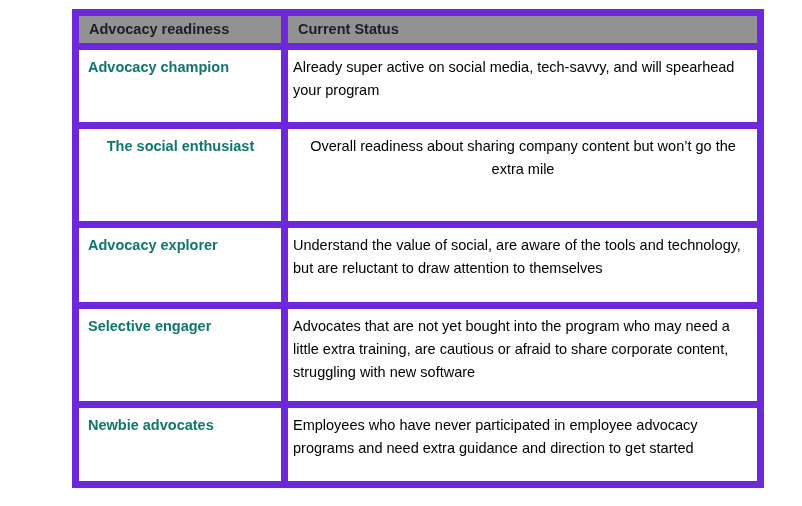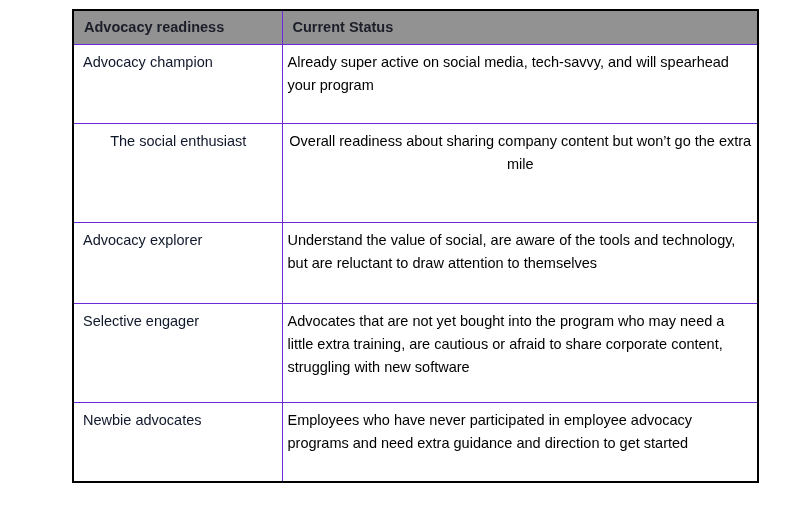--- a/index.html
+++ b/index.html
@@ -22,41 +22,41 @@
     width: 685px;
     border-collapse: collapse;
     table-layout: fixed;
     border: 2px solid #000000;
   }
   col.col-term { width: 209px; }
   col.col-status { width: 476px; }
 
   .readiness-table th,
   .readiness-table td {
-    border: 1px solid #6d28d9;
+    border: 7px solid #6d28d9;
     font-size: 14.5px;
     line-height: 23px;
     overflow: hidden;
   }
   tr.header-row { height: 34px; }
   tr.header-row th {
     background: #929292;
     color: #1b1e28;
     font-weight: bold;
     text-align: left;
     vertical-align: middle;
     padding: 0 10px;
   }
   tbody td {
     vertical-align: top;
     background: #ffffff;
   }
   td.term-cell {
-    font-weight: normal;
-    color: #0f172a;
+    font-weight: bold;
+    color: #0f766e;
     padding: 6px 8px 6px 9px;
   }
   td.status-cell {
     color: #000000;
     padding: 6px 4px 6px 5px;
   }
   tr.row-1 { height: 79px; }
   tr.row-2 { height: 99px; text-align: center; }
   tr.row-3 { height: 81px; }
   tr.row-4 { height: 99px; padding-left: 8px; }

